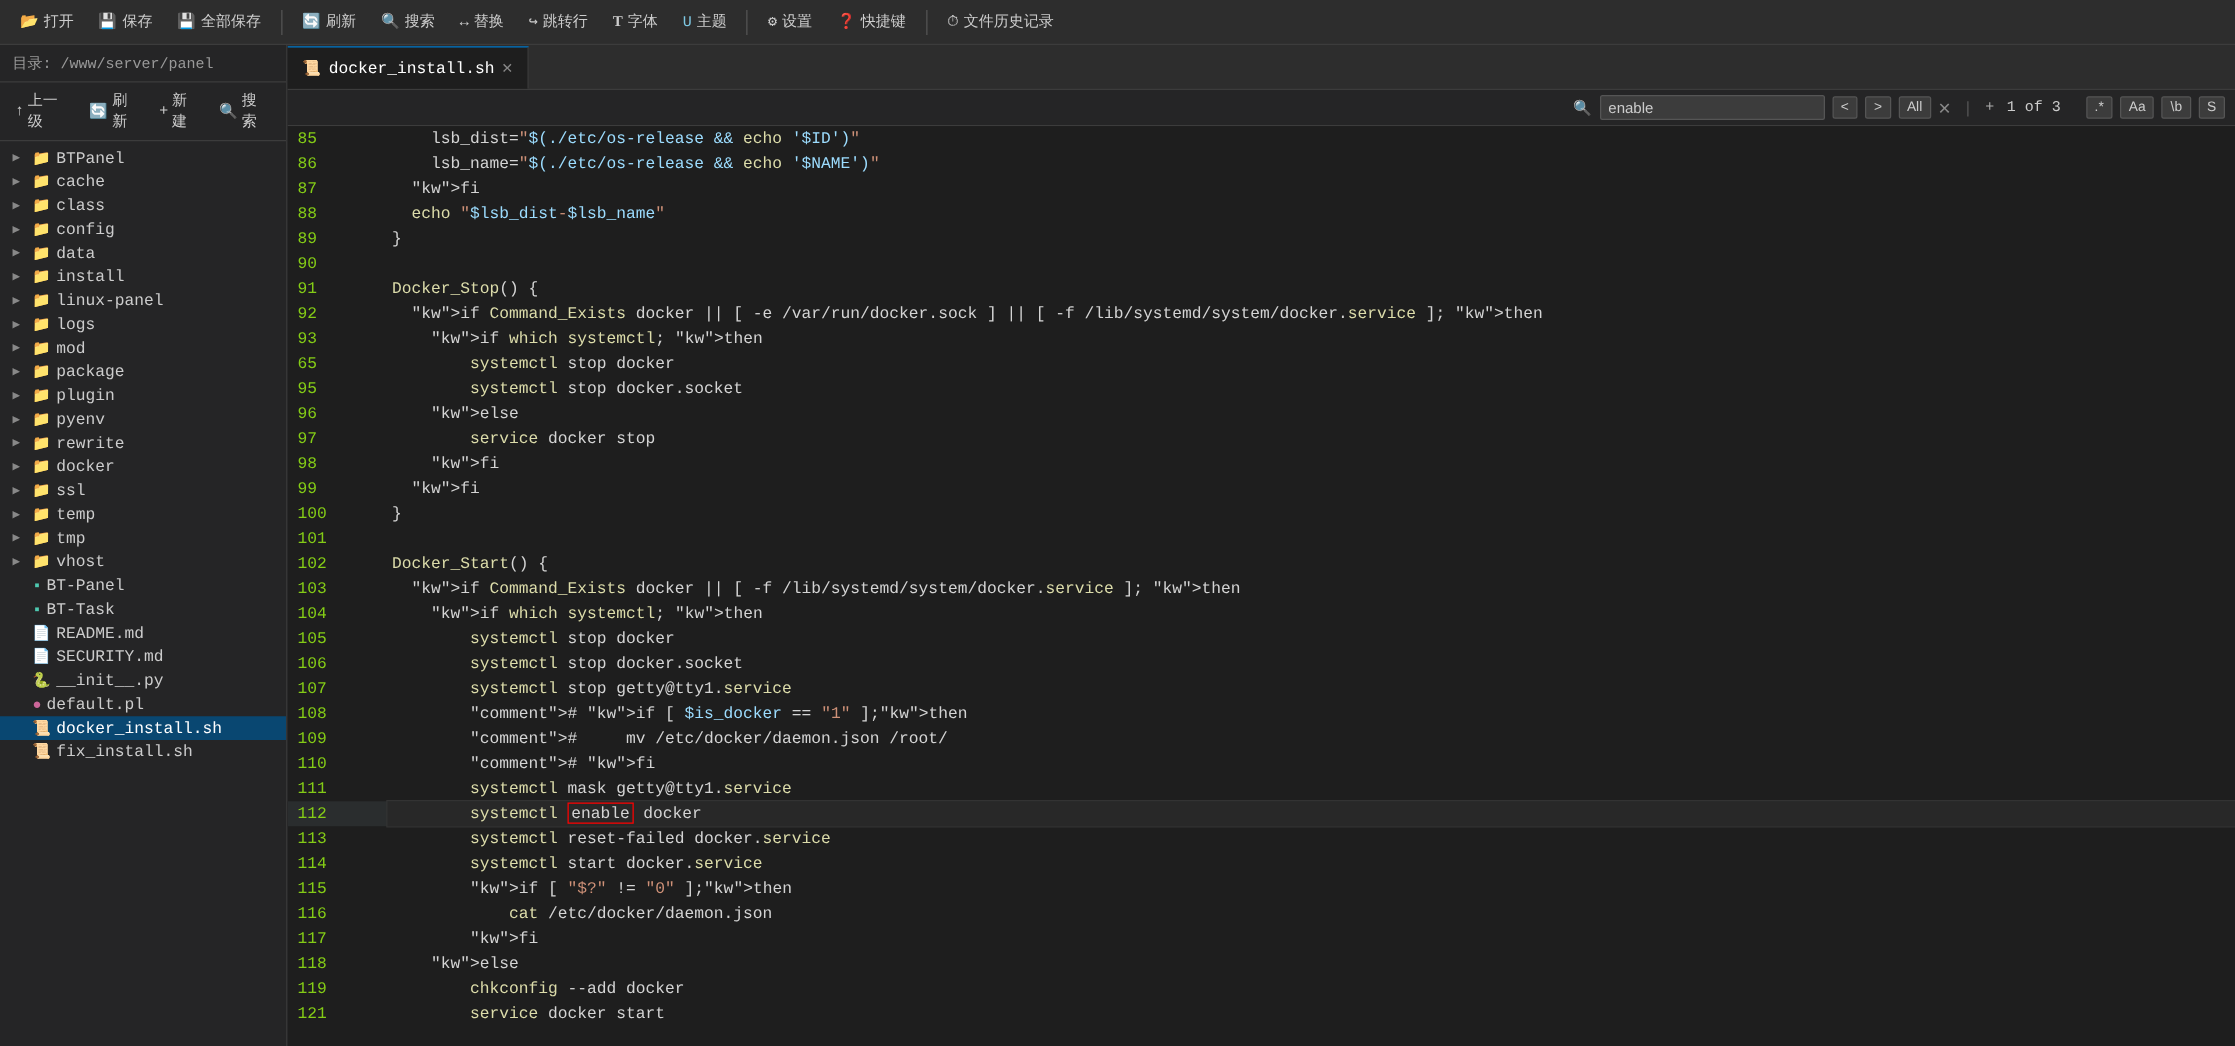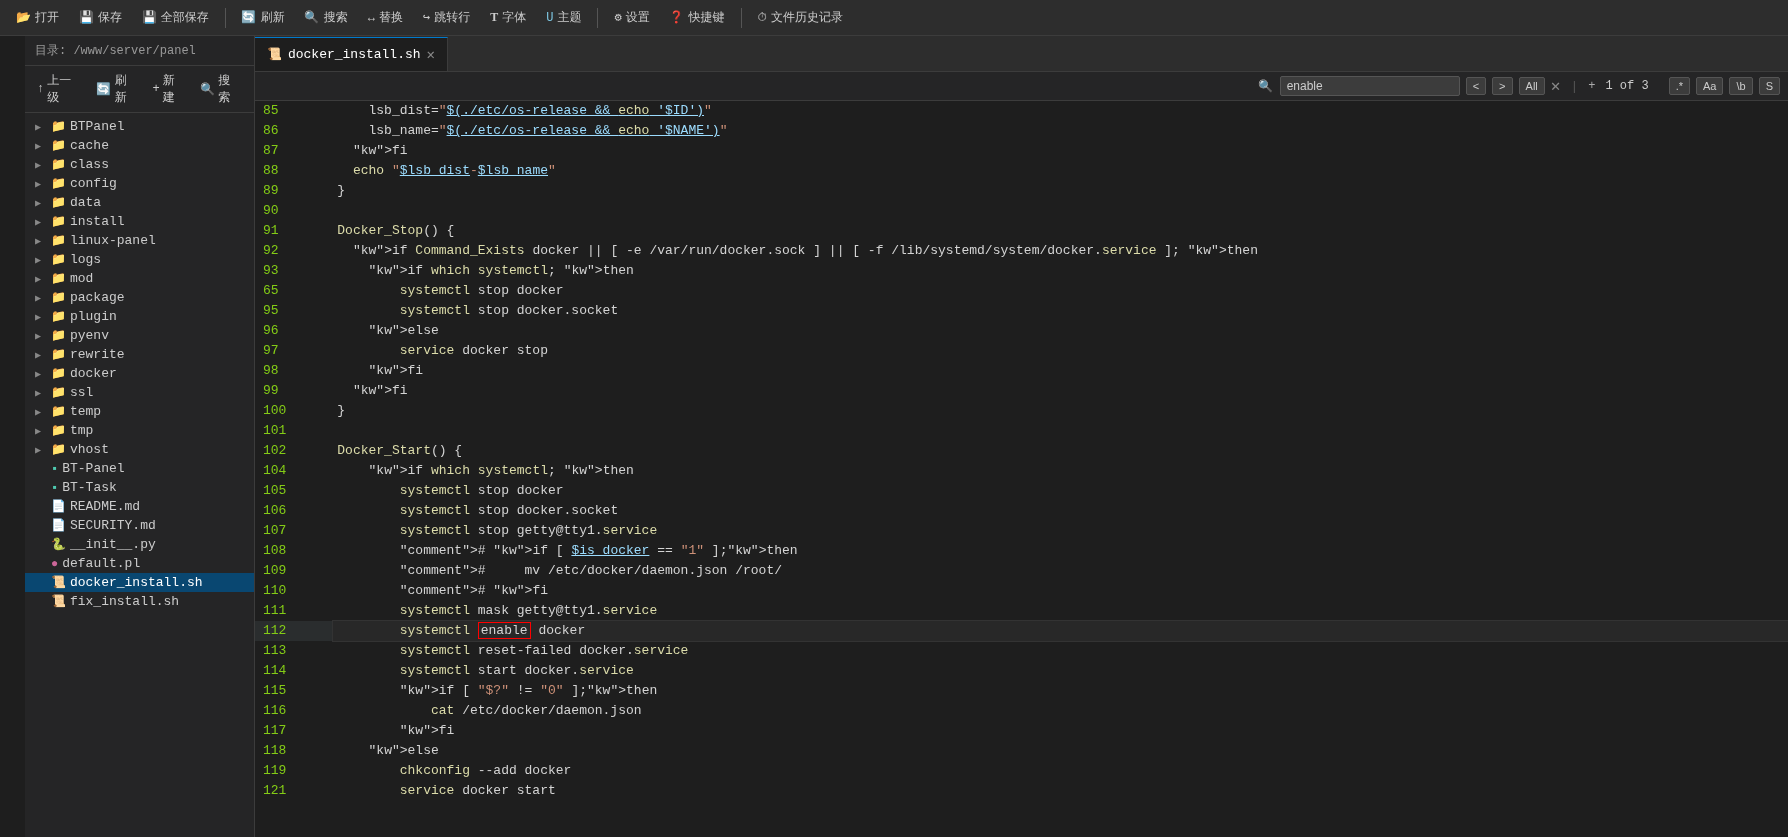--- a/index.html
+++ b/index.html
@@ -39,21 +39,20 @@
 
     
     #sidebar {
       width: 230px;
       background: #252526;
       display: flex;
       flex-direction: column;
       border-right: 1px solid #3c3c3c;
       flex-shrink: 0;
       overflow: hidden;
-      margin-left: 25px;
     }
     #breadcrumb {
       padding: 6px 10px;
       font-size: 12px;
       color: #999;
       border-bottom: 1px solid #3c3c3c;
       display: flex;
       align-items: center;
       gap: 4px;
     }
@@ -181,21 +180,21 @@
       padding: 0 4px;
       font-size: 13px;
       line-height: 20px;
       white-space: pre;
       color: #d4d4d4;
     }
     .line-row.highlighted { background: #2a2d2e; }
     .line-row.current-line .line-content { background: #282828; outline: 1px solid #333; }
     .fn { color: #dcdcaa; }
     .str { color: #ce9178; }
-    .var { color: #9cdcfe; text-decoration: underline; }
+    .var { color: #9cdcfe; }
 
     ::-webkit-scrollbar { width: 8px; height: 8px; }
     ::-webkit-scrollbar-track { background: #1e1e1e; }
     ::-webkit-scrollbar-thumb { background: #424242; border-radius: 4px; }
   </style>
 </head>
 <body>
 
 <div id="toolbar">
   <div class="toolbar-btn">
@@ -507,20 +506,24 @@
             </tr>
             <tr class="line-row">
               <td class="line-num">101</td>
               <td class="line-content"></td>
             </tr>
             <tr class="line-row">
               <td class="line-num">102</td>
               <td class="line-content"><span class="fn">Docker_Start</span>() {</td>
             </tr>
             <tr class="line-row">
+              <td class="line-num">103</td>
+              <td class="line-content">  <span class="&lt;span">"kw"</span>&gt;if <span class="fn">Command_Exists</span> docker || [ -f /lib/systemd/system/docker.<span class="fn">service</span> ]; <span class="&lt;span">"kw"</span>&gt;then</td>
+            </tr>
+            <tr class="line-row">
               <td class="line-num">104</td>
               <td class="line-content">    <span class="&lt;span">"kw"</span>&gt;if <span class="fn">which</span> <span class="fn">systemctl</span>; <span class="&lt;span">"kw"</span>&gt;then</td>
             </tr>
             <tr class="line-row">
               <td class="line-num">105</td>
               <td class="line-content">        <span class="fn">systemctl</span> stop docker</td>
             </tr>
             <tr class="line-row">
               <td class="line-num">106</td>
               <td class="line-content">        <span class="fn">systemctl</span> stop docker.socket</td>

